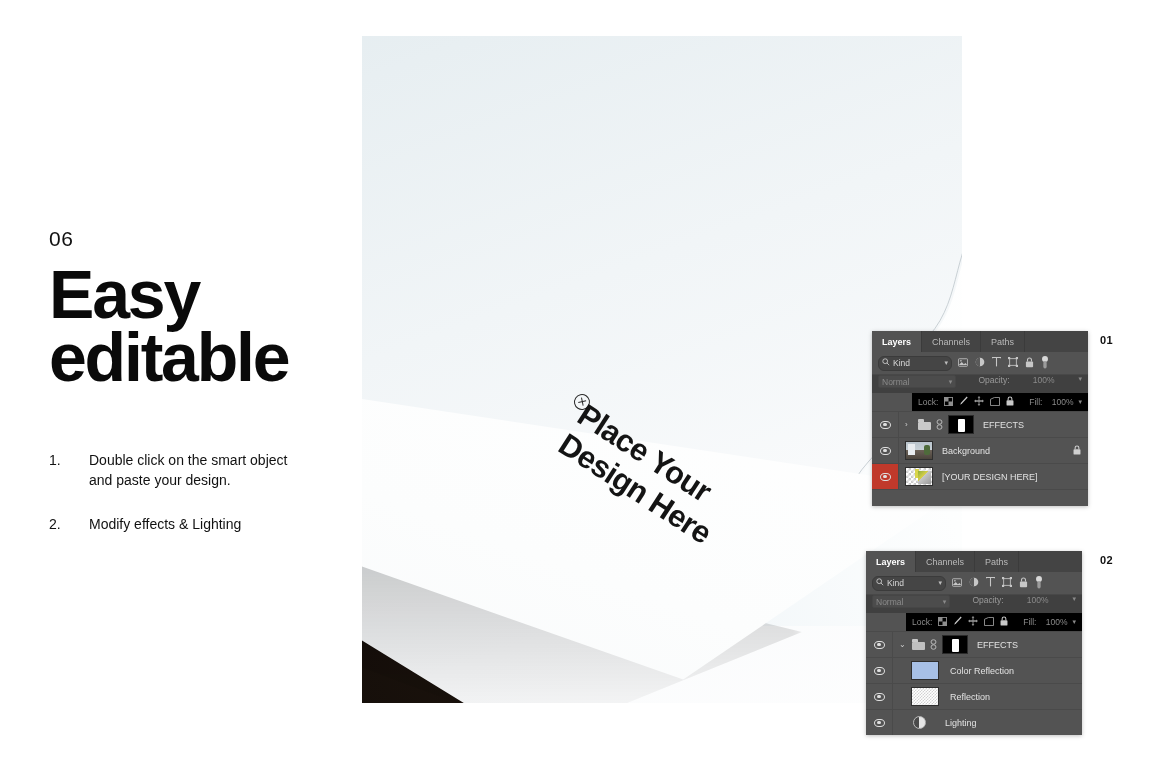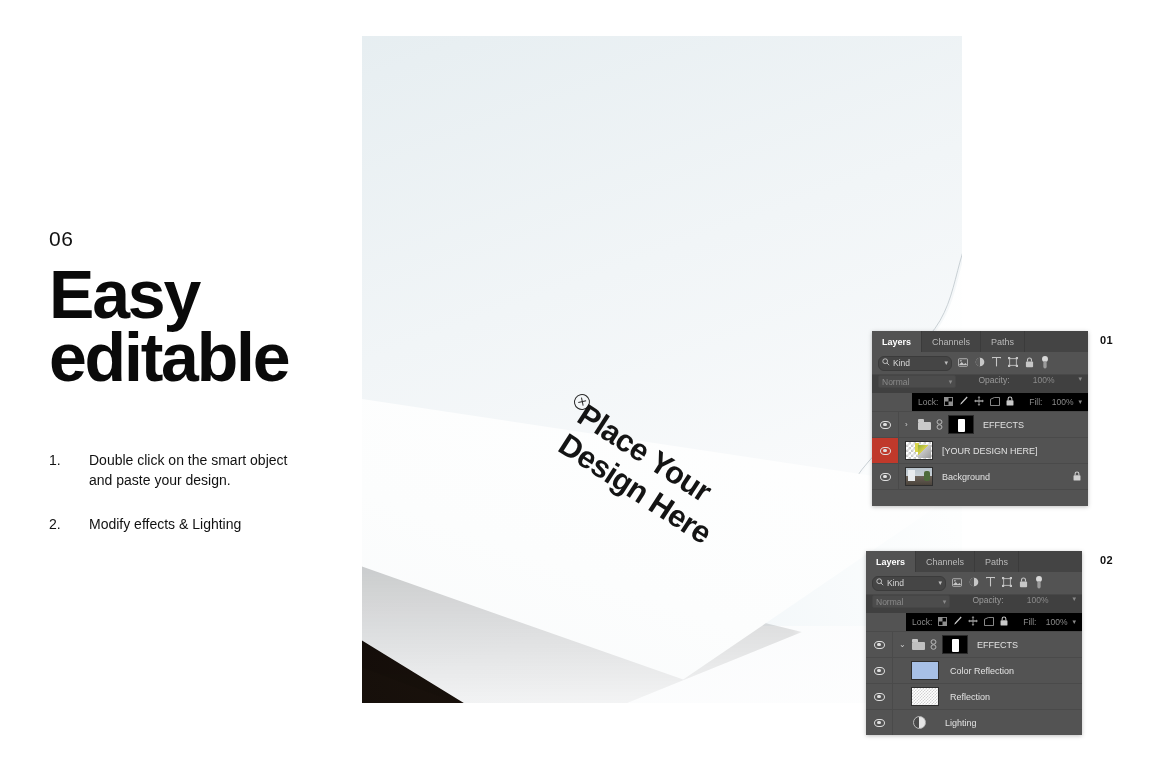--- a/index.html
+++ b/index.html
@@ -649,42 +649,42 @@
               <rect x="1.2" y="0.6" width="5.6" height="5" rx="2.5" stroke="#c6c6c6" fill="none" stroke-width="1"></rect>
               <rect x="1.2" y="6.4" width="5.6" height="5" rx="2.5" stroke="#c6c6c6" fill="none" stroke-width="1"></rect>
             </svg>
         </span>
         <span class="mask-thumb"></span>
         <span class="layer-name">EFFECTS</span>
       </div>
     </div>
 
     <div class="layer-row">
-      <div class="eye-cell highlight">
-        <span class="eye"></span>
-      </div>
-      <div class="layer-body">
-        <span class="thumb checker design"></span>
-        <span class="layer-name">[YOUR DESIGN HERE]</span>
-      </div>
-    </div>
-
-    <div class="layer-row">
       <div class="eye-cell">
         <span class="eye"></span>
       </div>
       <div class="layer-body">
         <span class="thumb photo-bg"></span>
         <span class="layer-name">Background</span>
         <span class="lock-badge">
           <svg width="8" height="10" viewBox="0 0 9 11">
               <rect x="0.6" y="4.6" width="7.8" height="6" rx="1" fill="#d0d0d0"></rect>
               <path d="M2.4 4.6 V3 A2.1 2.1 0 0 1 6.6 3 V4.6" stroke="#d0d0d0" stroke-width="1.2" fill="none"></path>
             </svg>
         </span>
+      </div>
+    </div>
+
+    <div class="layer-row">
+      <div class="eye-cell highlight">
+        <span class="eye"></span>
+      </div>
+      <div class="layer-body">
+        <span class="thumb checker design"></span>
+        <span class="layer-name">[YOUR DESIGN HERE]</span>
       </div>
     </div>
   </div>
   <div class="ps-footer"></div>
 </div>
 <div class="panel-index i1">01</div>
 
 <div class="ps-panel p2">
   <div class="ps-tabs">
     <div class="ps-tab active">Layers</div>

